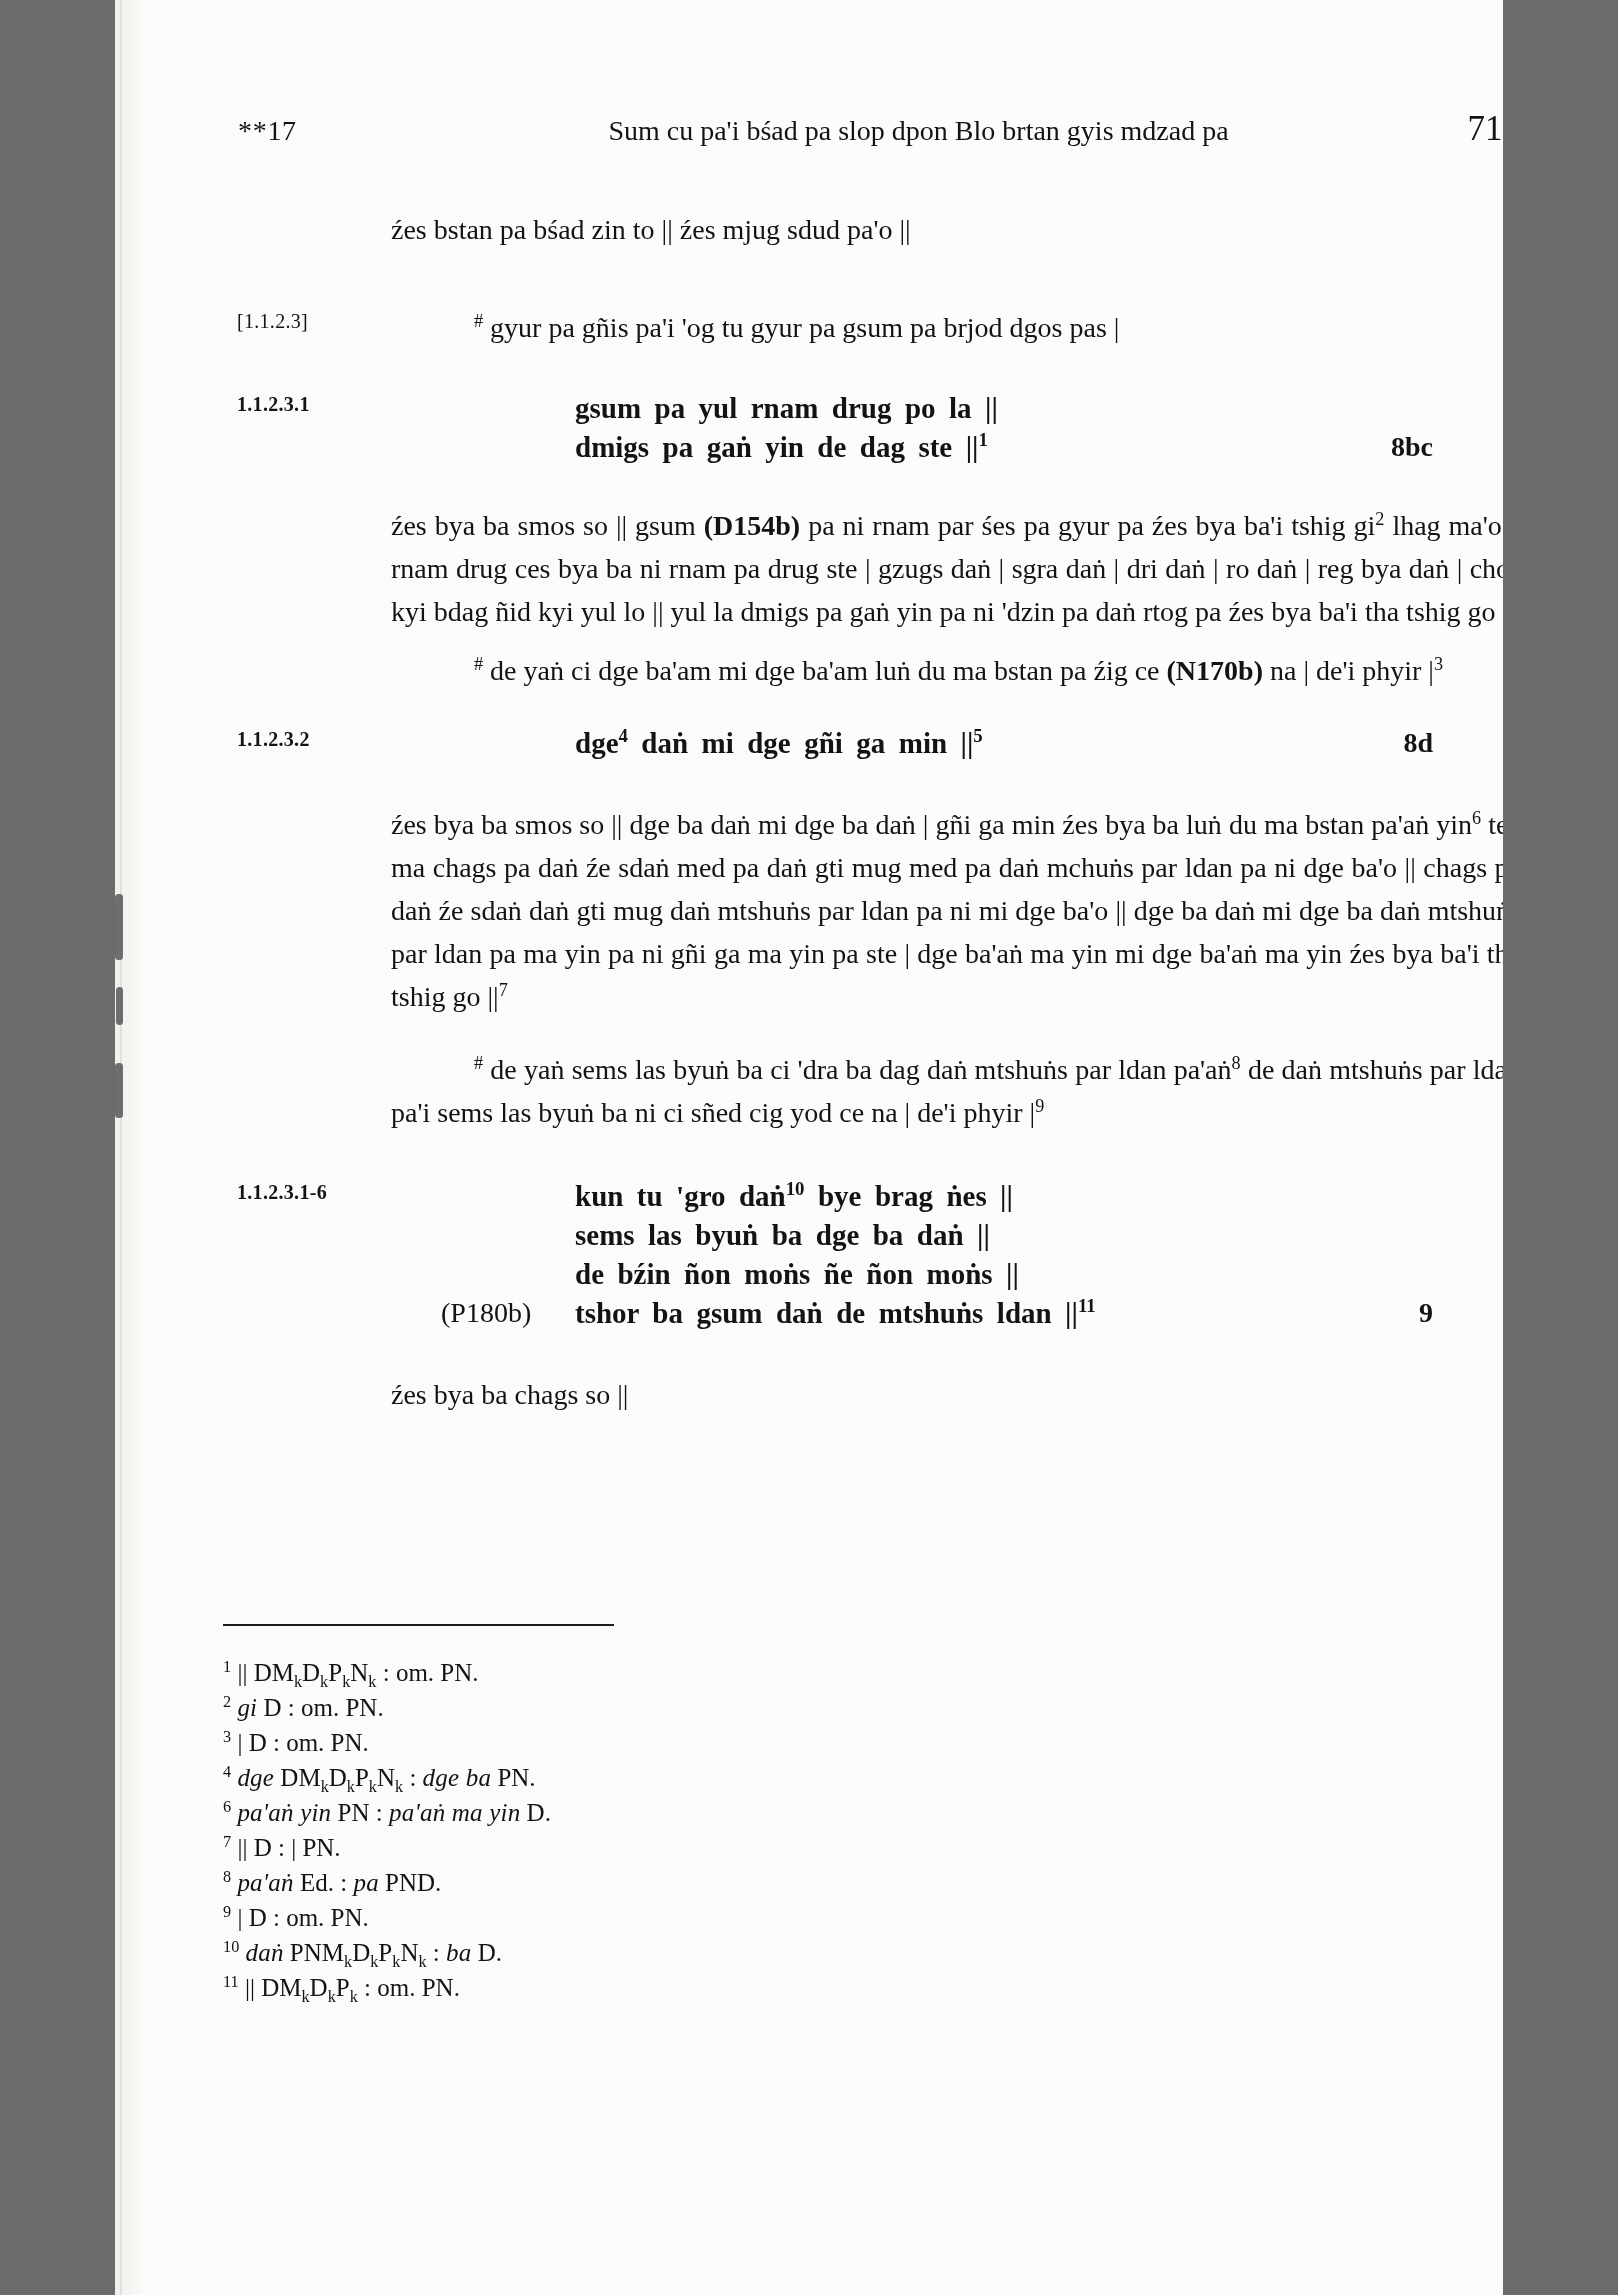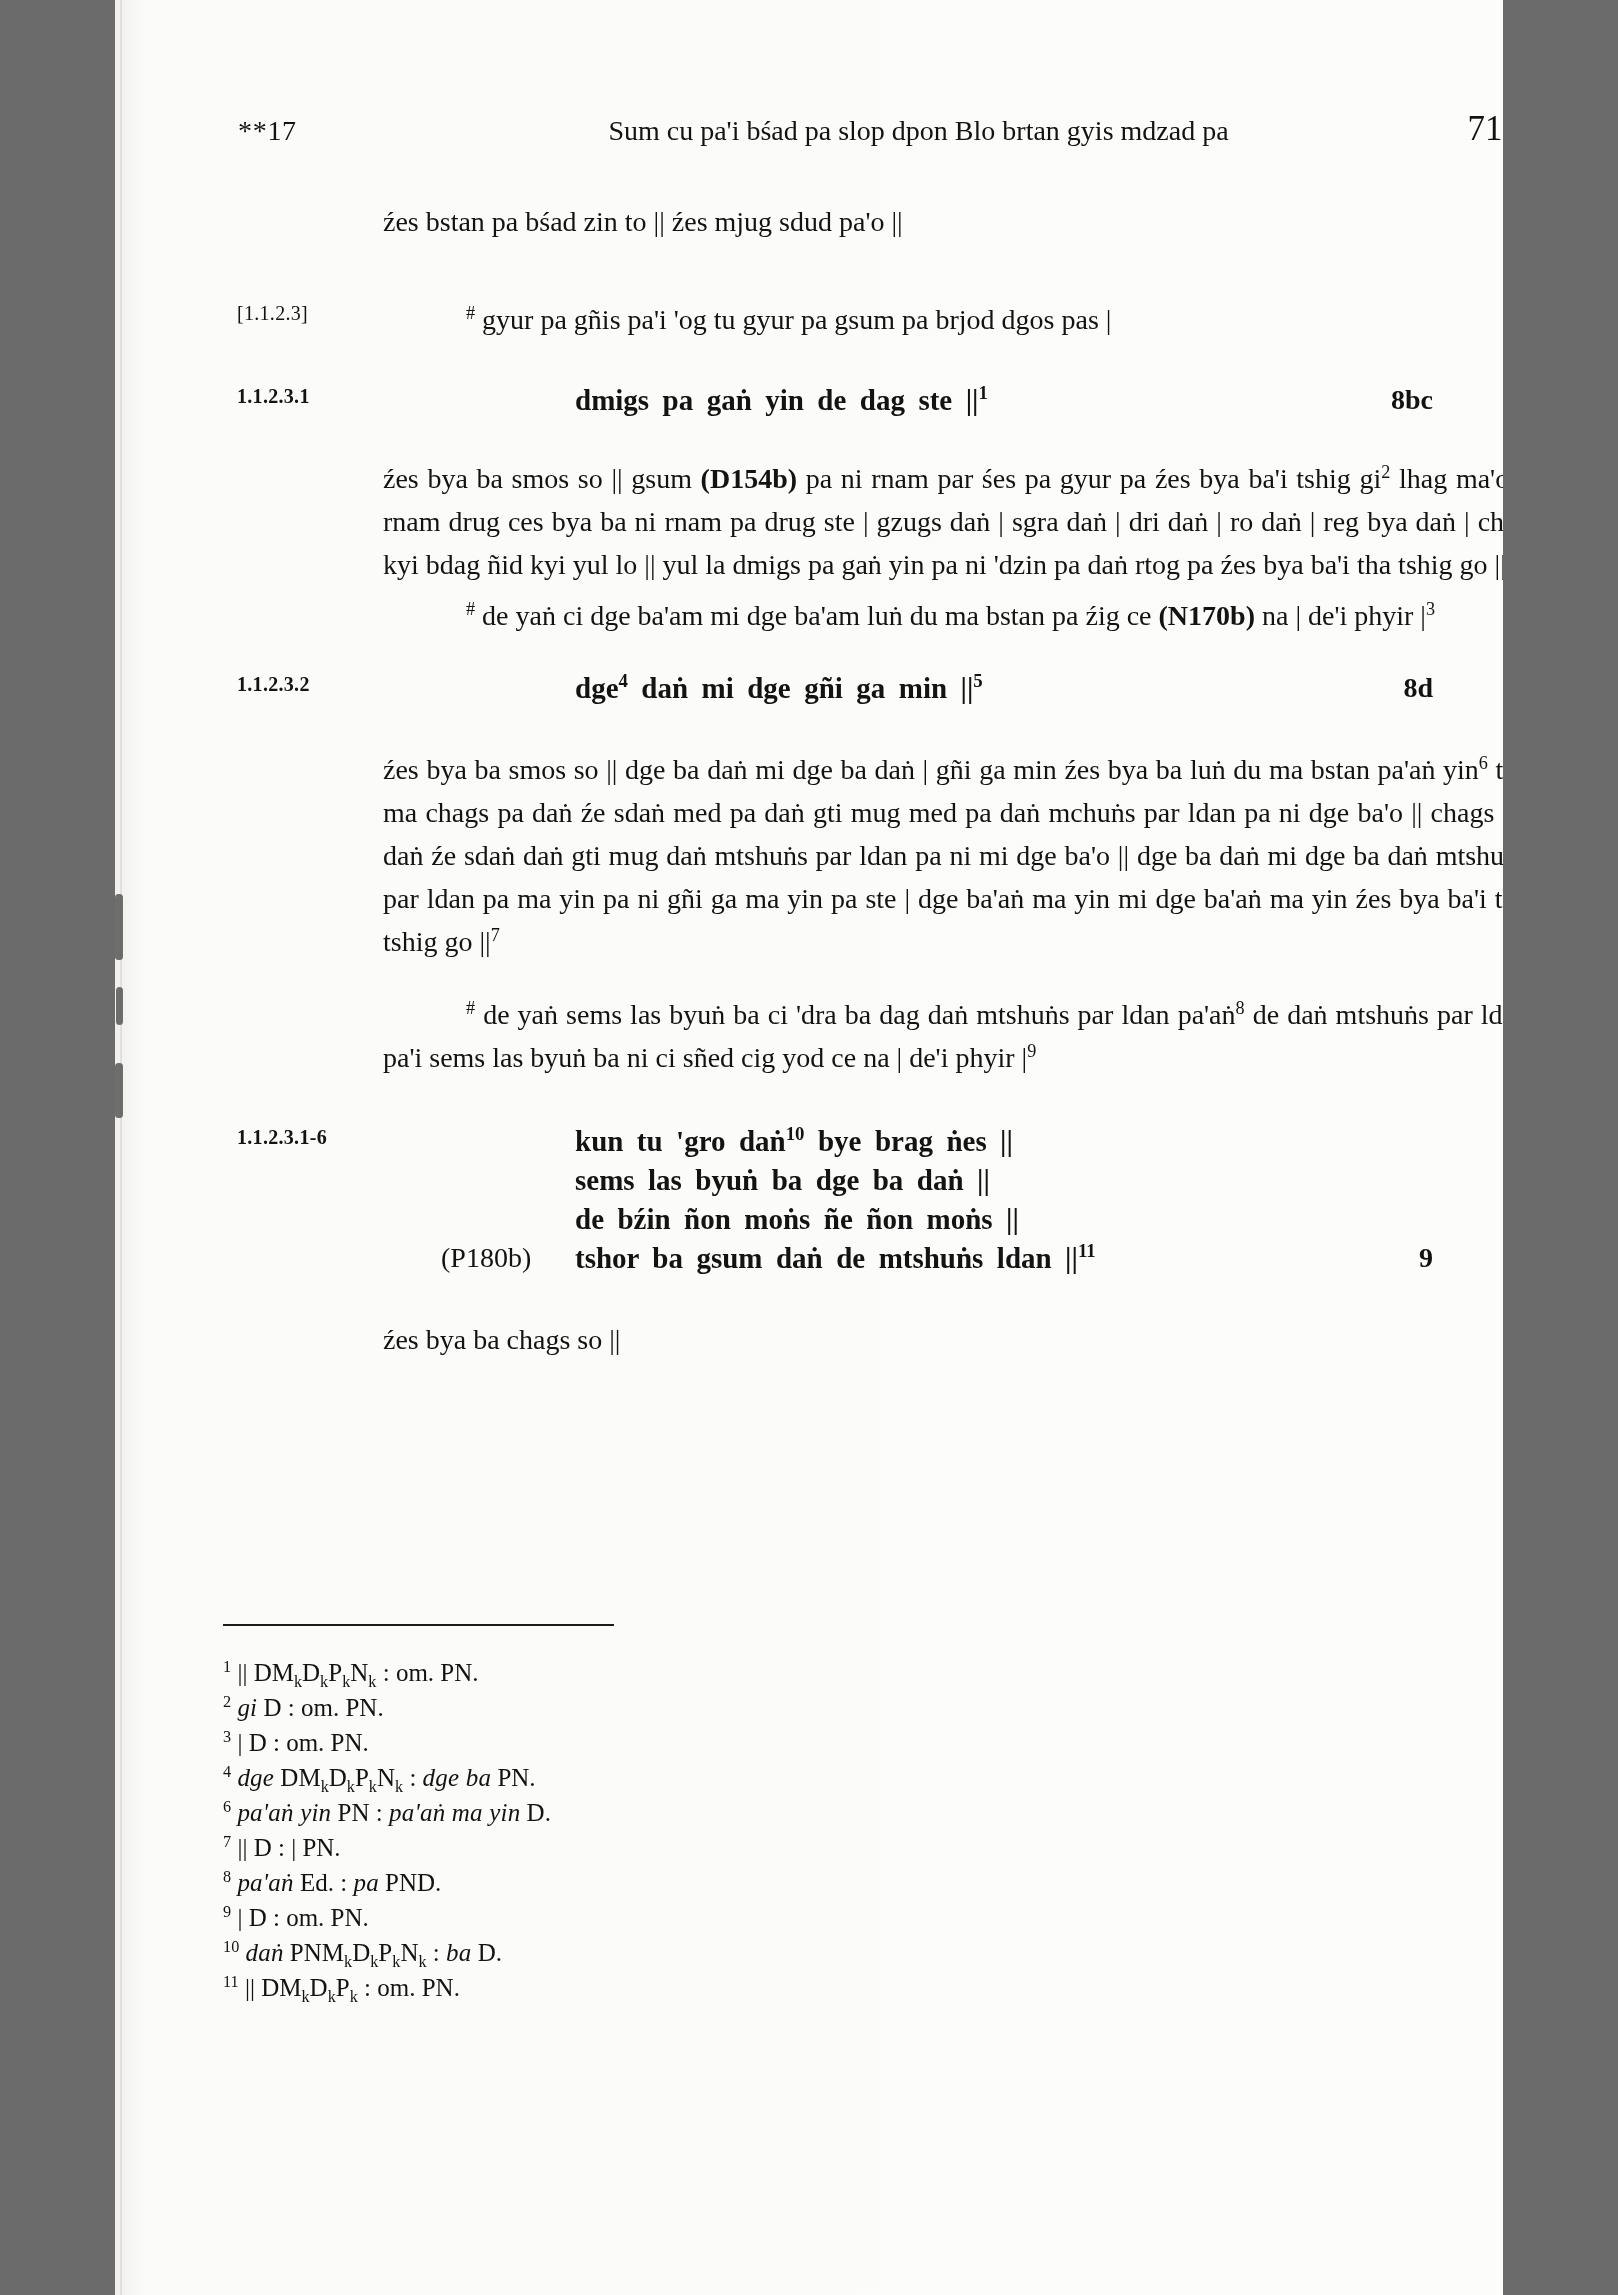--- a/index.html
+++ b/index.html
@@ -35,21 +35,21 @@
     font-size:28px;
   }
   .hdr-left{width:166px;letter-spacing:0.7px;}
   .hdr-title{flex:1;text-align:center;}
   .hdr-page{width:104px;text-align:center;font-size:35px;}
   
   .content{
     position:absolute;top:192px;left:260px;width:1162px;
     font-size:28px;line-height:43px;text-align:justify;
   }
-  .para{margin:8px;}
+  .para{margin:16px;}
   .para.indent{text-indent:83px;}
   sup{font-size:65%;line-height:0;vertical-align:super;}
   sub{font-size:65%;line-height:0;vertical-align:sub;}
   .row{position:relative;}
   .margin-label{
     position:absolute;left:-138px;top:4.1px;width:131px;
     font-size:20px;line-height:23.5px;text-align:left;letter-spacing:0.3px;
   }
   
   .verse-row{position:relative;font-weight:bold;line-height:39px;}
@@ -101,20 +101,21 @@
     <p class="para">źes bstan pa bśad zin to || źes mjug sdud pa'o ||</p>
 
     <div class="row sect">
       <span class="margin-label">[1.1.2.3]</span>
       <p class="para indent"><sup>#</sup> gyur pa gñis pa'i 'og tu gyur pa gsum pa brjod dgos pas |</p>
     </div>
 
     <div class="verse-row v8bc row">
       <span class="margin-label">1.1.2.3.1</span>
       <div class="verse-lines">
+        <div class="verse-line">gsum pa yul rnam drug po la ||</div>
         <div class="verse-line">dmigs pa gaṅ yin de dag ste ||<sup>1</sup></div>
       </div>
       <span class="verse-ref">8bc</span>
     </div>
 
     <p class="para">źes bya ba smos so || gsum <b>(D154b)</b> pa ni rnam par śes pa gyur pa źes bya ba'i tshig gi<sup>2</sup> lhag ma'o || rnam drug ces bya ba ni rnam pa drug ste | gzugs daṅ | sgra daṅ | dri daṅ | ro daṅ | reg bya daṅ | chos kyi bdag ñid kyi yul lo || yul la dmigs pa gaṅ yin pa ni 'dzin pa daṅ rtog pa źes bya ba'i tha tshig go ||</p>
     <p class="para indent"><sup>#</sup> de yaṅ ci dge ba'am mi dge ba'am luṅ du ma bstan pa źig ce <b>(N170b)</b> na | de'i phyir |<sup>3</sup></p>
 
     <div class="verse-row v8d row">
       <span class="margin-label">1.1.2.3.2</span>

